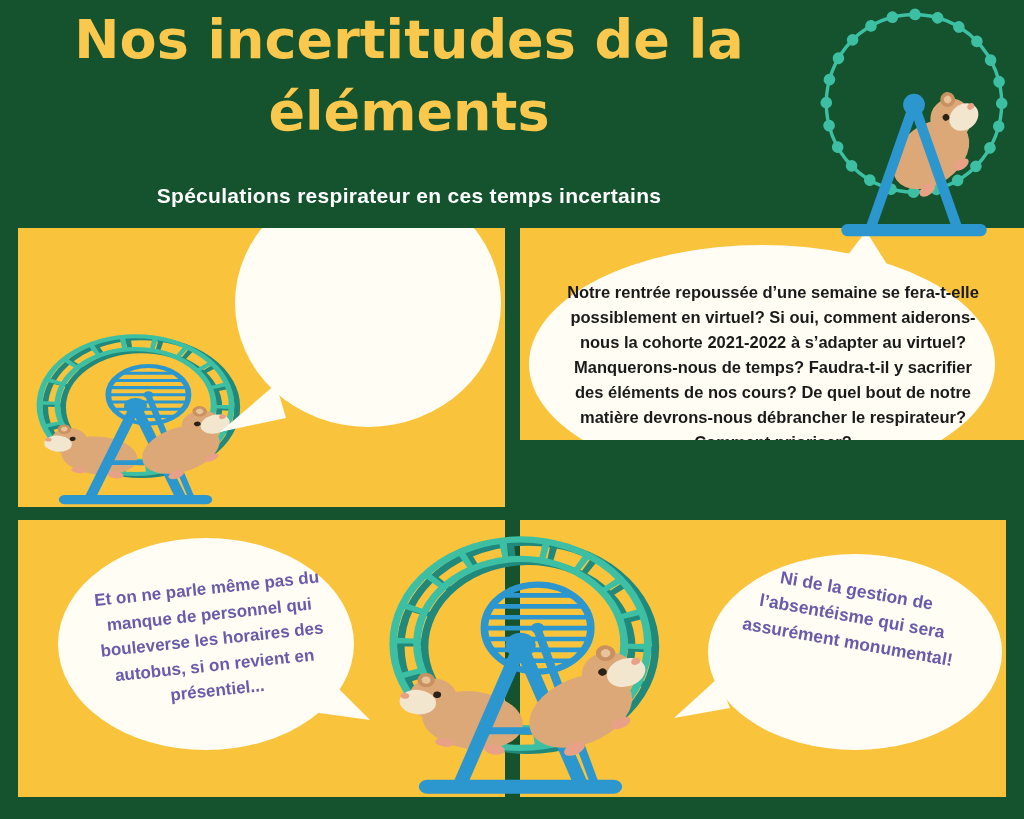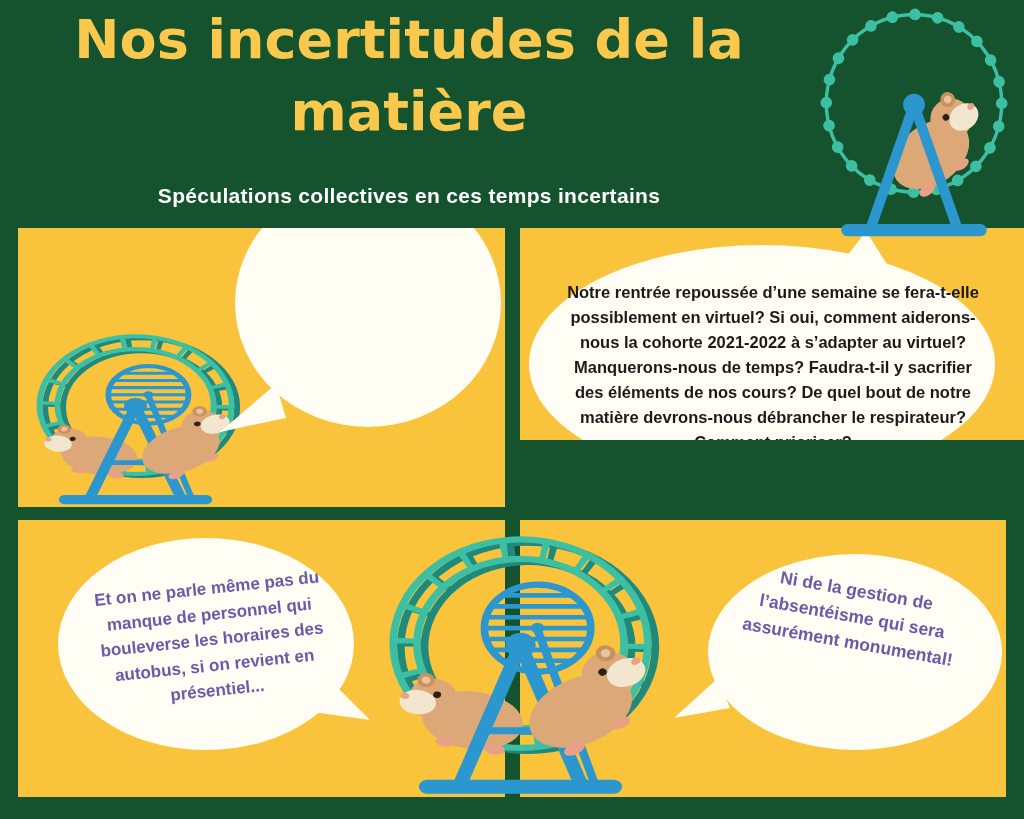--- a/index.html
+++ b/index.html
@@ -103,23 +103,23 @@
       <use xlink:href="#stand" href="#stand"></use>
       <use xlink:href="#hamster" href="#hamster" transform="translate(215,228) rotate(-34) scale(1.02)"></use>
     </g>
   </defs>
 </svg>
 
 <div class="poster">
 
   <div class="title">
     <div>Nos incertitudes de la</div>
-    <div>matière</div>
+    <div>éléments</div>
   </div>
-  <div class="subtitle">Spéculations collectives en ces temps incertains</div>
+  <div class="subtitle">Spéculations respirateur en ces temps incertains</div>
 
   <svg id="wheel-top-right" class="wheel" viewBox="0 0 300 360" preserveAspectRatio="none" xmlns="http://www.w3.org/2000/svg" xmlns:xlink="http://www.w3.org/1999/xlink">
     <use xlink:href="#wheel-beads" href="#wheel-beads"></use>
   </svg>
 
   <div class="panel" id="panel-tl">
     <svg id="wheel-panel-tl" class="wheel" viewBox="0 0 300 360" preserveAspectRatio="none" xmlns="http://www.w3.org/2000/svg" xmlns:xlink="http://www.w3.org/1999/xlink">
       <use xlink:href="#wheel-ladder" href="#wheel-ladder"></use>
     </svg>
     <div class="bubble" id="bubble-tl"></div>

